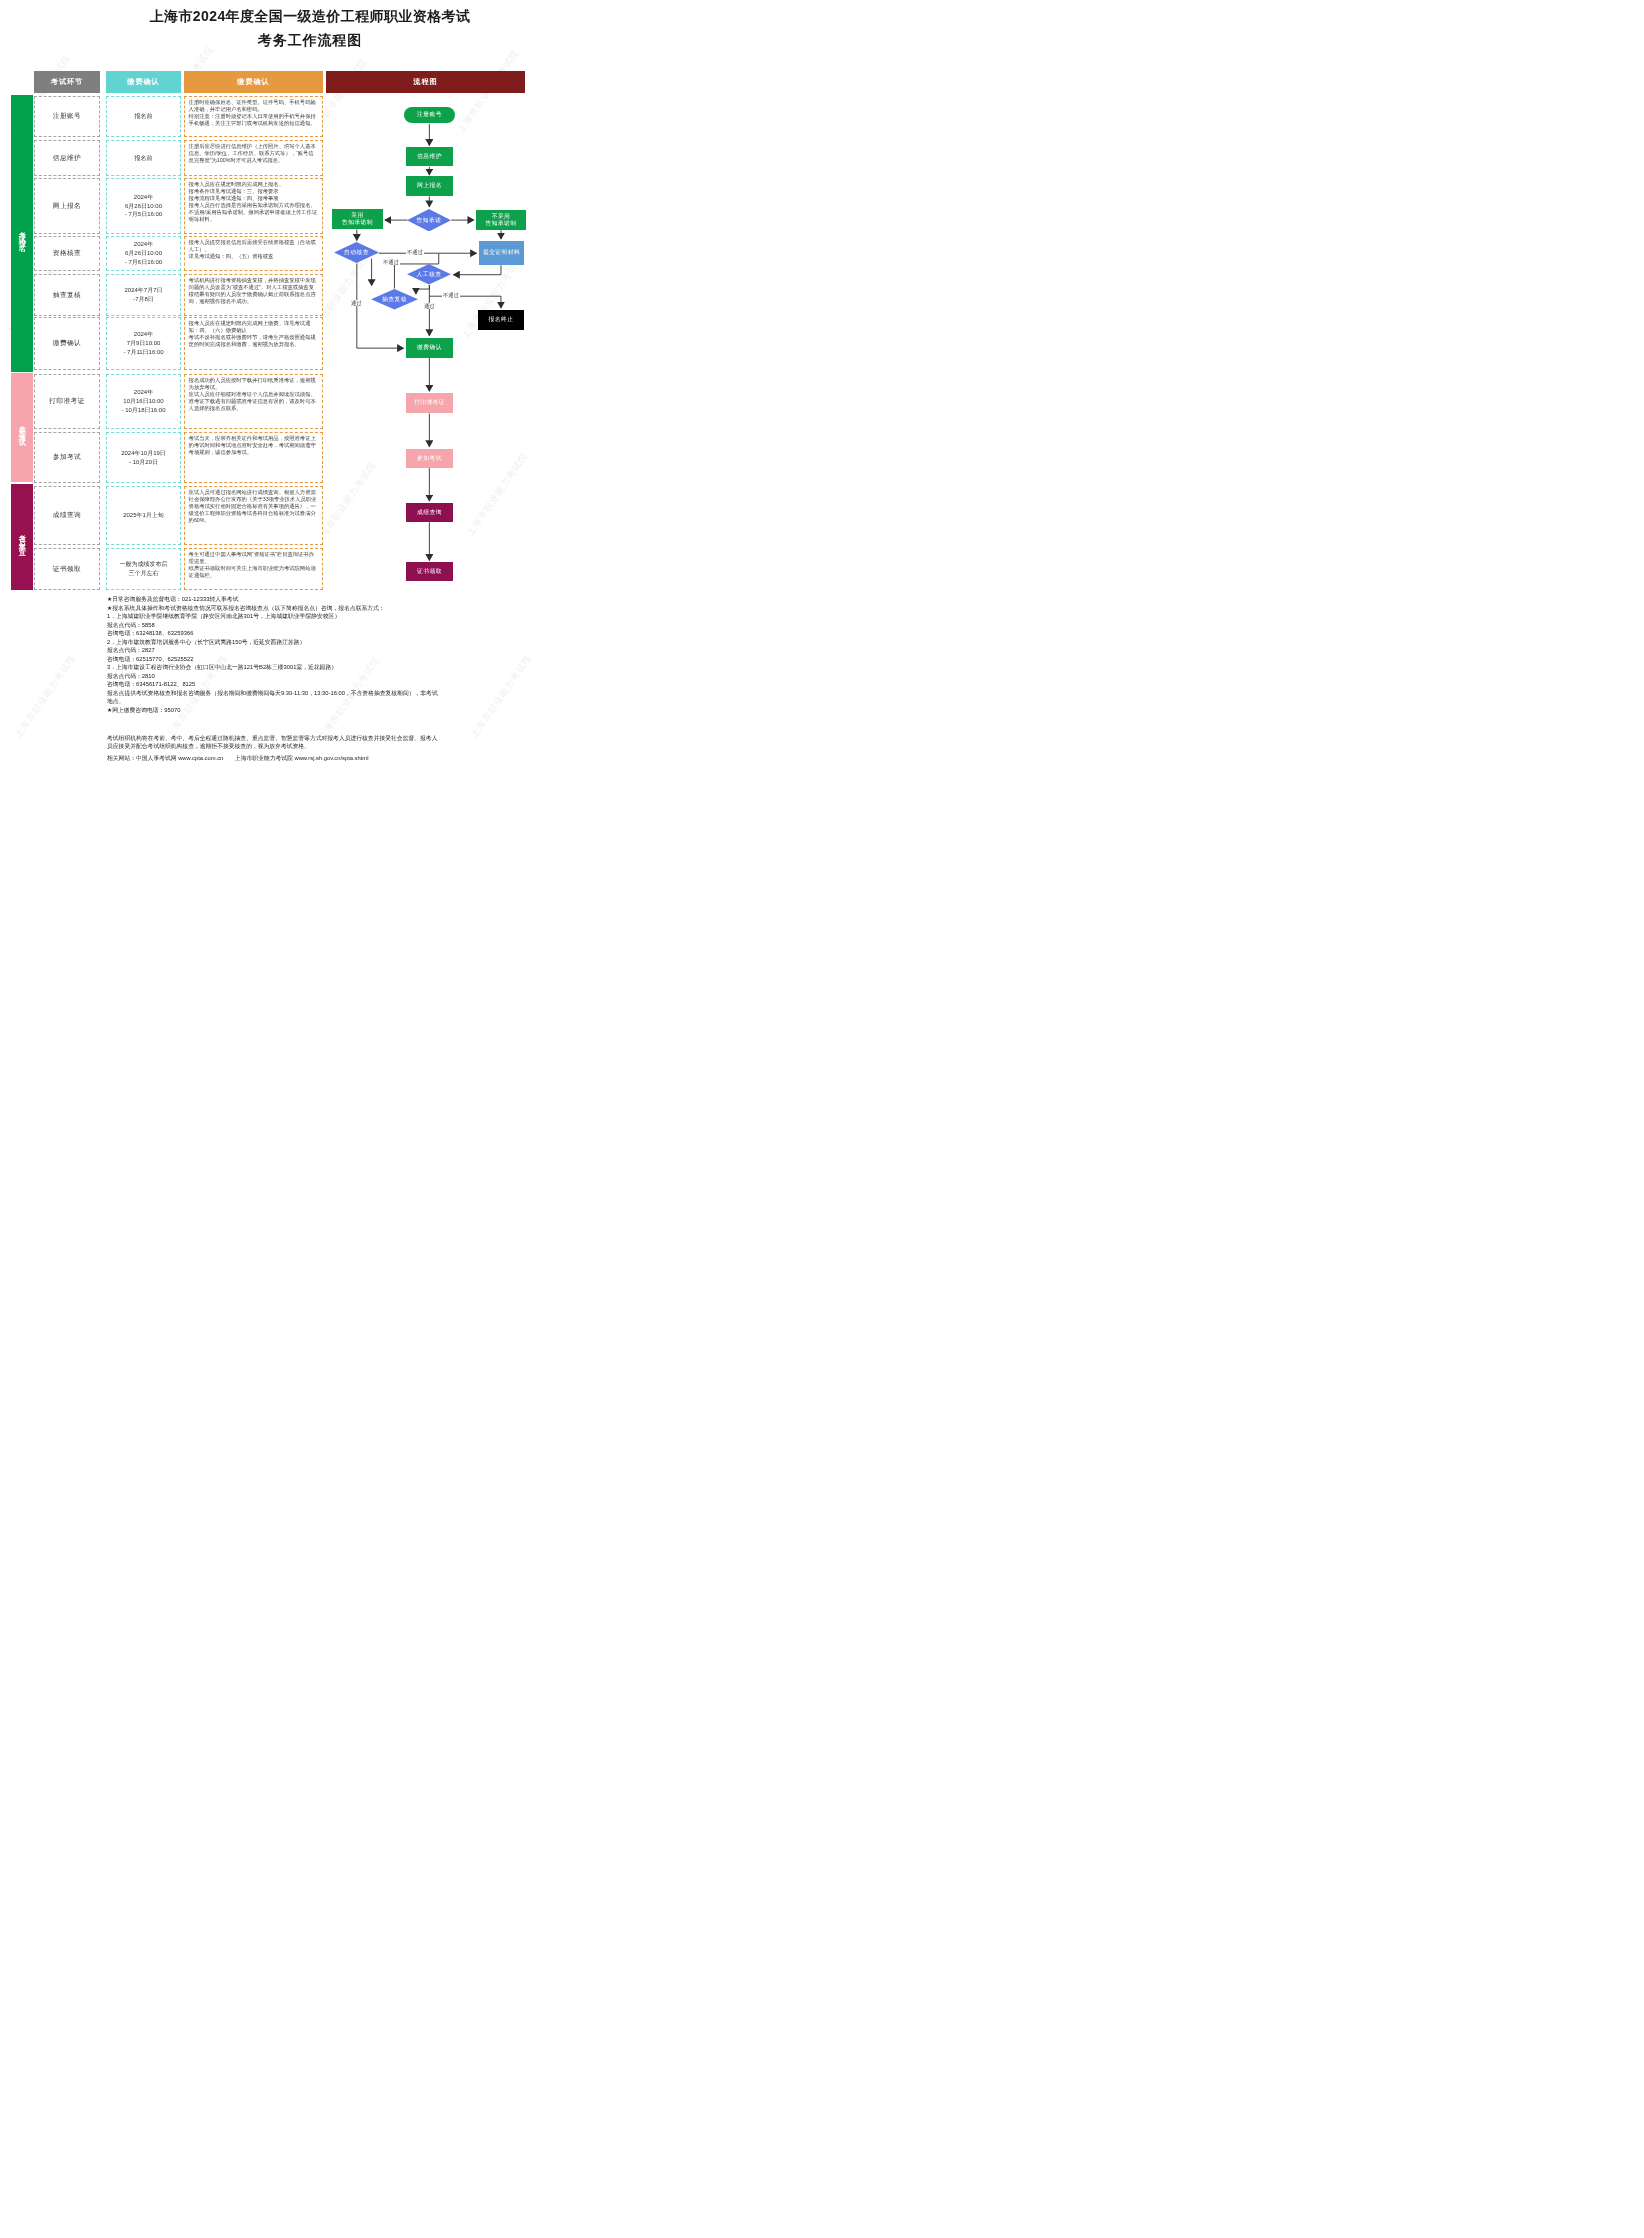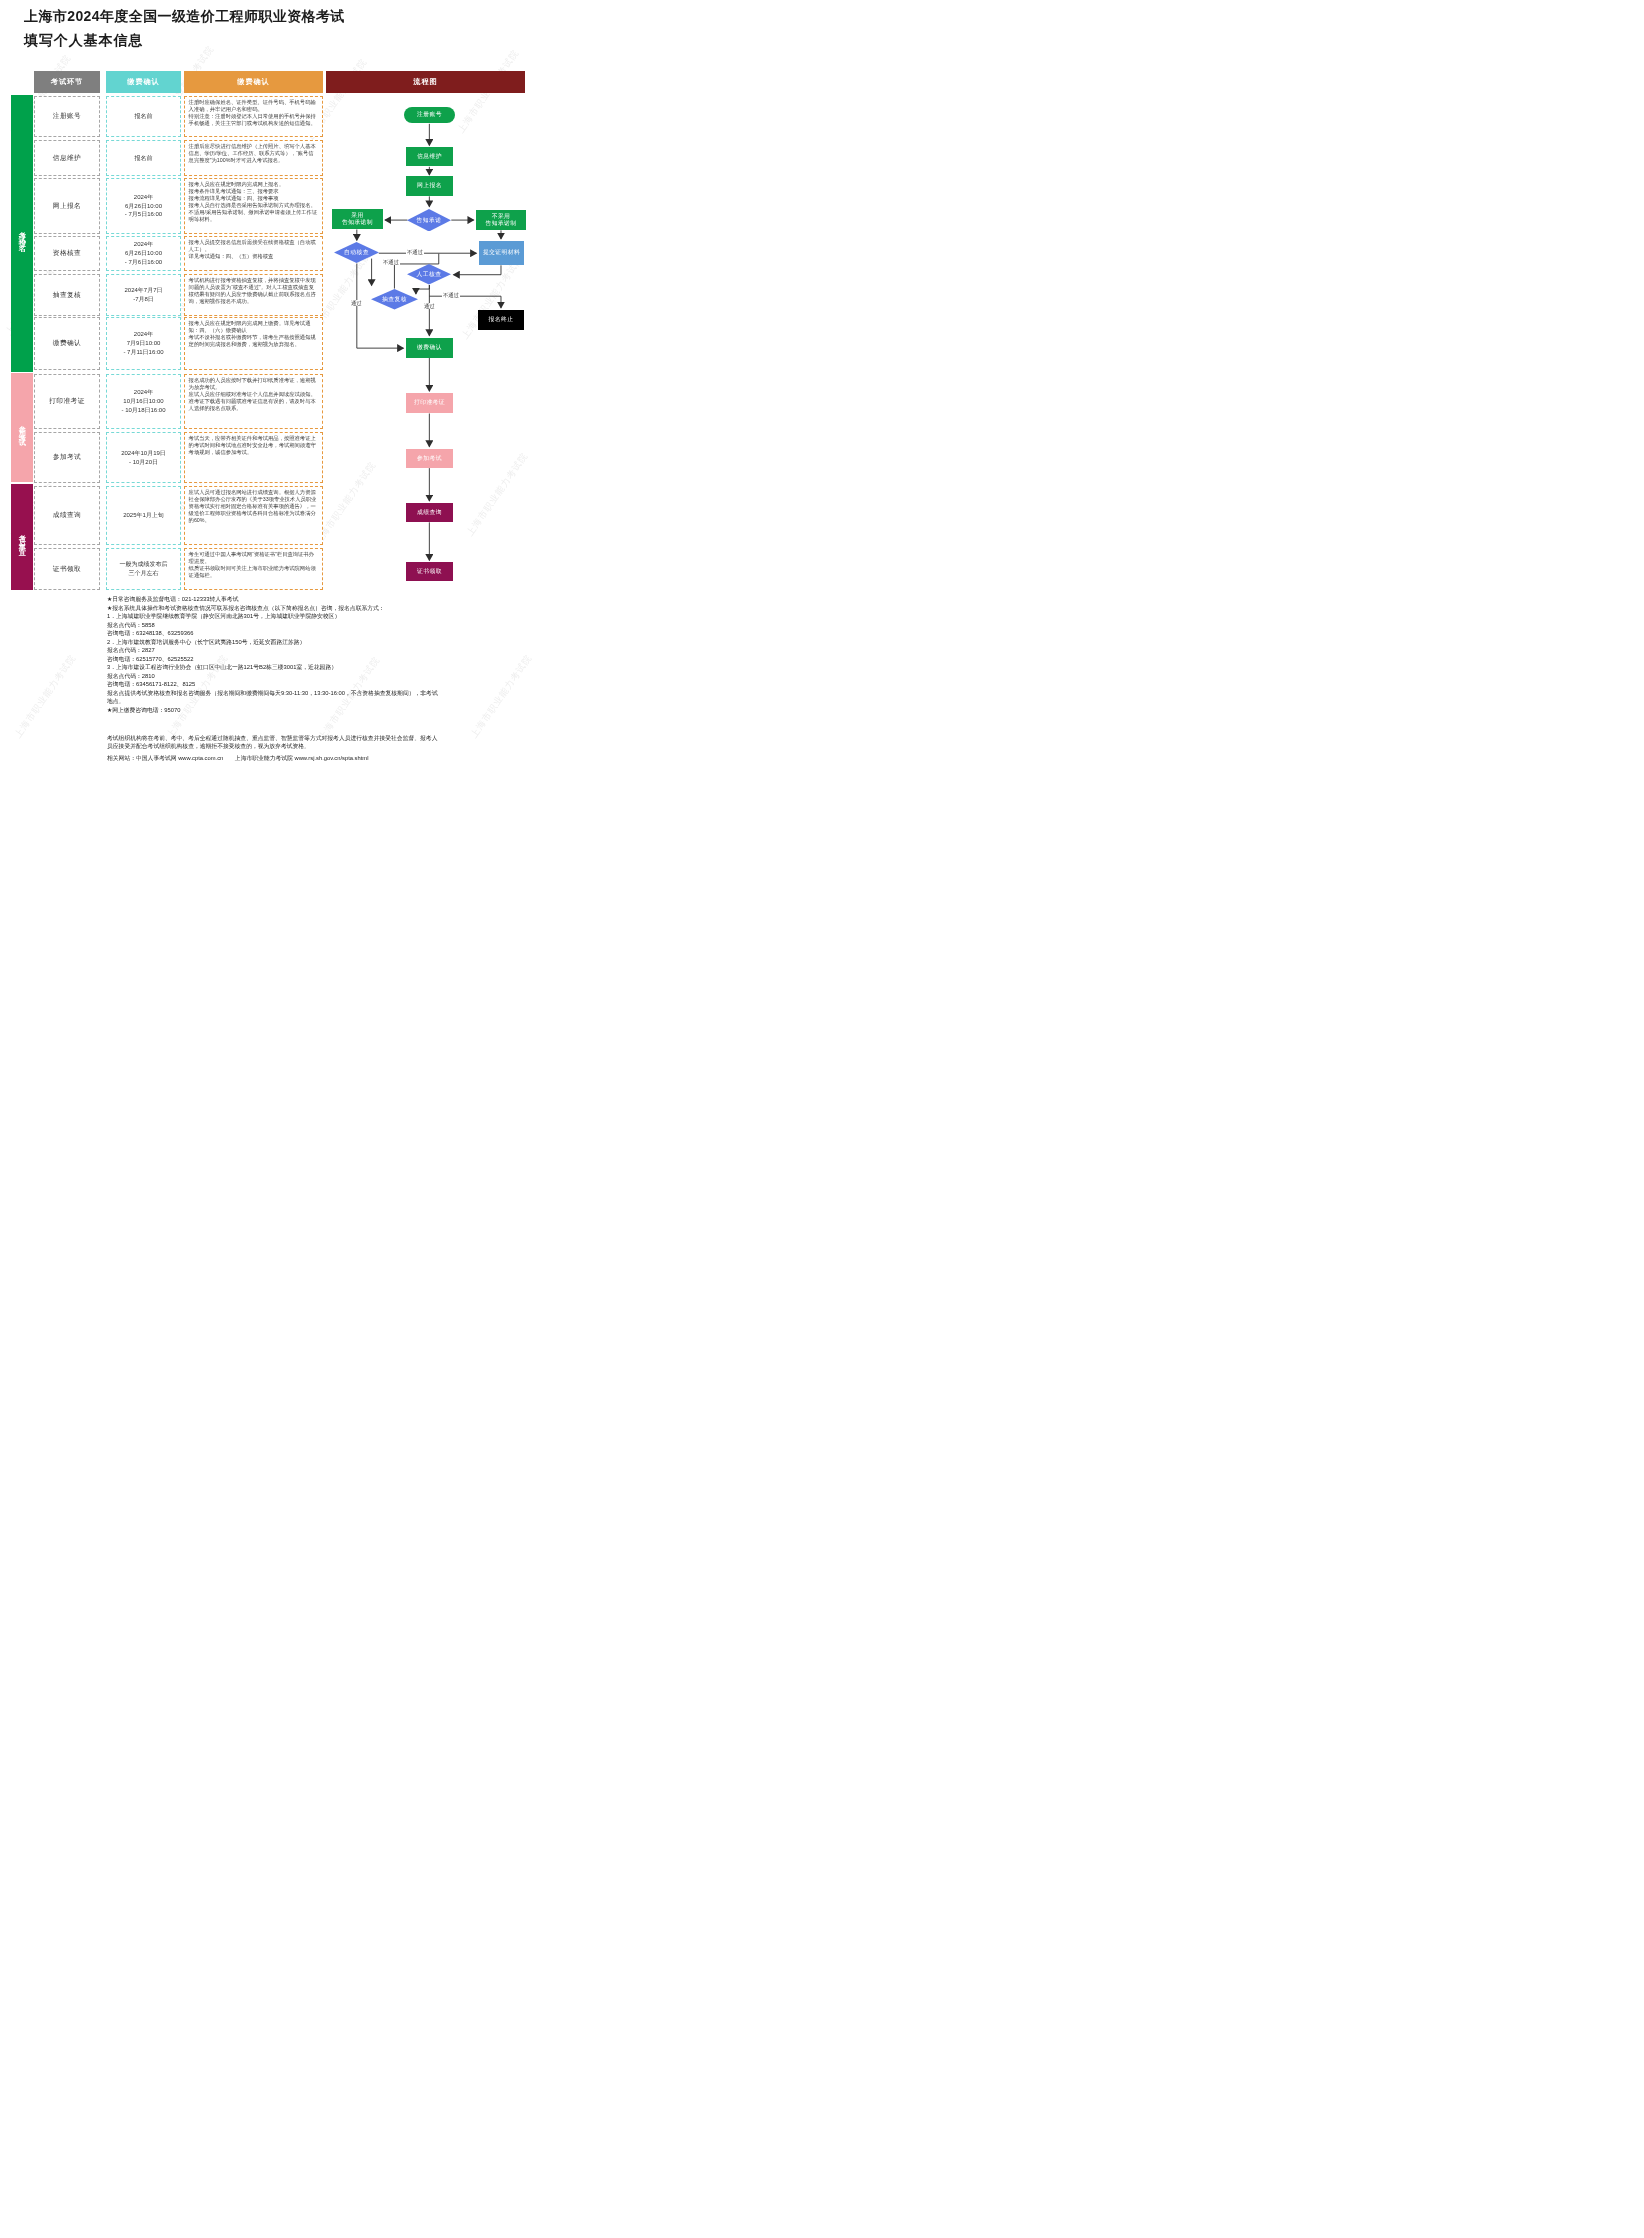--- a/index.html
+++ b/index.html
@@ -9,21 +9,21 @@
   .wm{position:absolute;color:#e4e4e4;font-size:9px;white-space:nowrap;transform:rotate(-55deg);opacity:.65;letter-spacing:0.9px;}
   .wm:nth-child(1){left:-9px;top:90px}.wm:nth-child(2){left:134px;top:81px}
   .wm:nth-child(3){left:287px;top:94px}.wm:nth-child(4){left:439px;top:85px}
   .wm:nth-child(5){left:-13.4px;top:287px}.wm:nth-child(6){left:139px;top:296px}
   .wm:nth-child(7){left:291px;top:287px}.wm:nth-child(8){left:443px;top:291px}
   .wm:nth-child(9){left:-9px;top:493px}.wm:nth-child(10){left:143px;top:488px}
   .wm:nth-child(11){left:296px;top:497px}.wm:nth-child(12){left:448px;top:488px}
   .wm:nth-child(13){left:-4.5px;top:690px}.wm:nth-child(14){left:148px;top:690px}
   .wm:nth-child(15){left:300px;top:692px}.wm:nth-child(16){left:452px;top:690px}
 
-  .title{position:absolute;left:4px;top:8px;width:548px;text-align:left;color:#1c1c1c;font-weight:bold;padding-left:20px;}
+  .title{position:absolute;left:16px;top:8px;width:548px;text-align:center;color:#1c1c1c;font-weight:bold;padding-left:20px;}
   .title .l1{font-size:14px;letter-spacing:0.4px;}
   .title .l2{font-size:14px;margin-top:6.3px;letter-spacing:0.9px;}
 
   .hcell{position:absolute;top:71px;height:22.4px;color:#fff;font-size:7.2px;font-weight:bold;
          display:flex;align-items:center;justify-content:center;letter-spacing:0.9px;}
   .h1{left:34px;width:66px;background:#7f7f7f;}
   .h2{left:106px;width:75px;background:#62d4d0;}
   .h3{left:184px;width:139px;background:#e6993f;}
   .h4{left:326px;width:199px;background:#7f1d1d;}
 
@@ -78,21 +78,21 @@
     <span class="wm">上海市职业能力考试院</span>
     <span class="wm">上海市职业能力考试院</span>
     <span class="wm">上海市职业能力考试院</span>
     <span class="wm">上海市职业能力考试院</span>
     <span class="wm">上海市职业能力考试院</span>
     <span class="wm">上海市职业能力考试院</span>
   </div>
 
   <div class="title">
     <div class="l1">上海市2024年度全国一级造价工程师职业资格考试</div>
-    <div class="l2">填写个人基本信息</div>
+    <div class="l2">考务工作流程图</div>
   </div>
 
   <div class="hcell h1">考试环节</div>
   <div class="hcell h2">缴费确认</div>
   <div class="hcell h3">缴费确认</div>
   <div class="hcell h4">流程图</div>
 
   <div class="side sideA">考试报名</div>
   <div class="side sideB">参加考试</div>
   <div class="side sideC">考后事宜</div>

